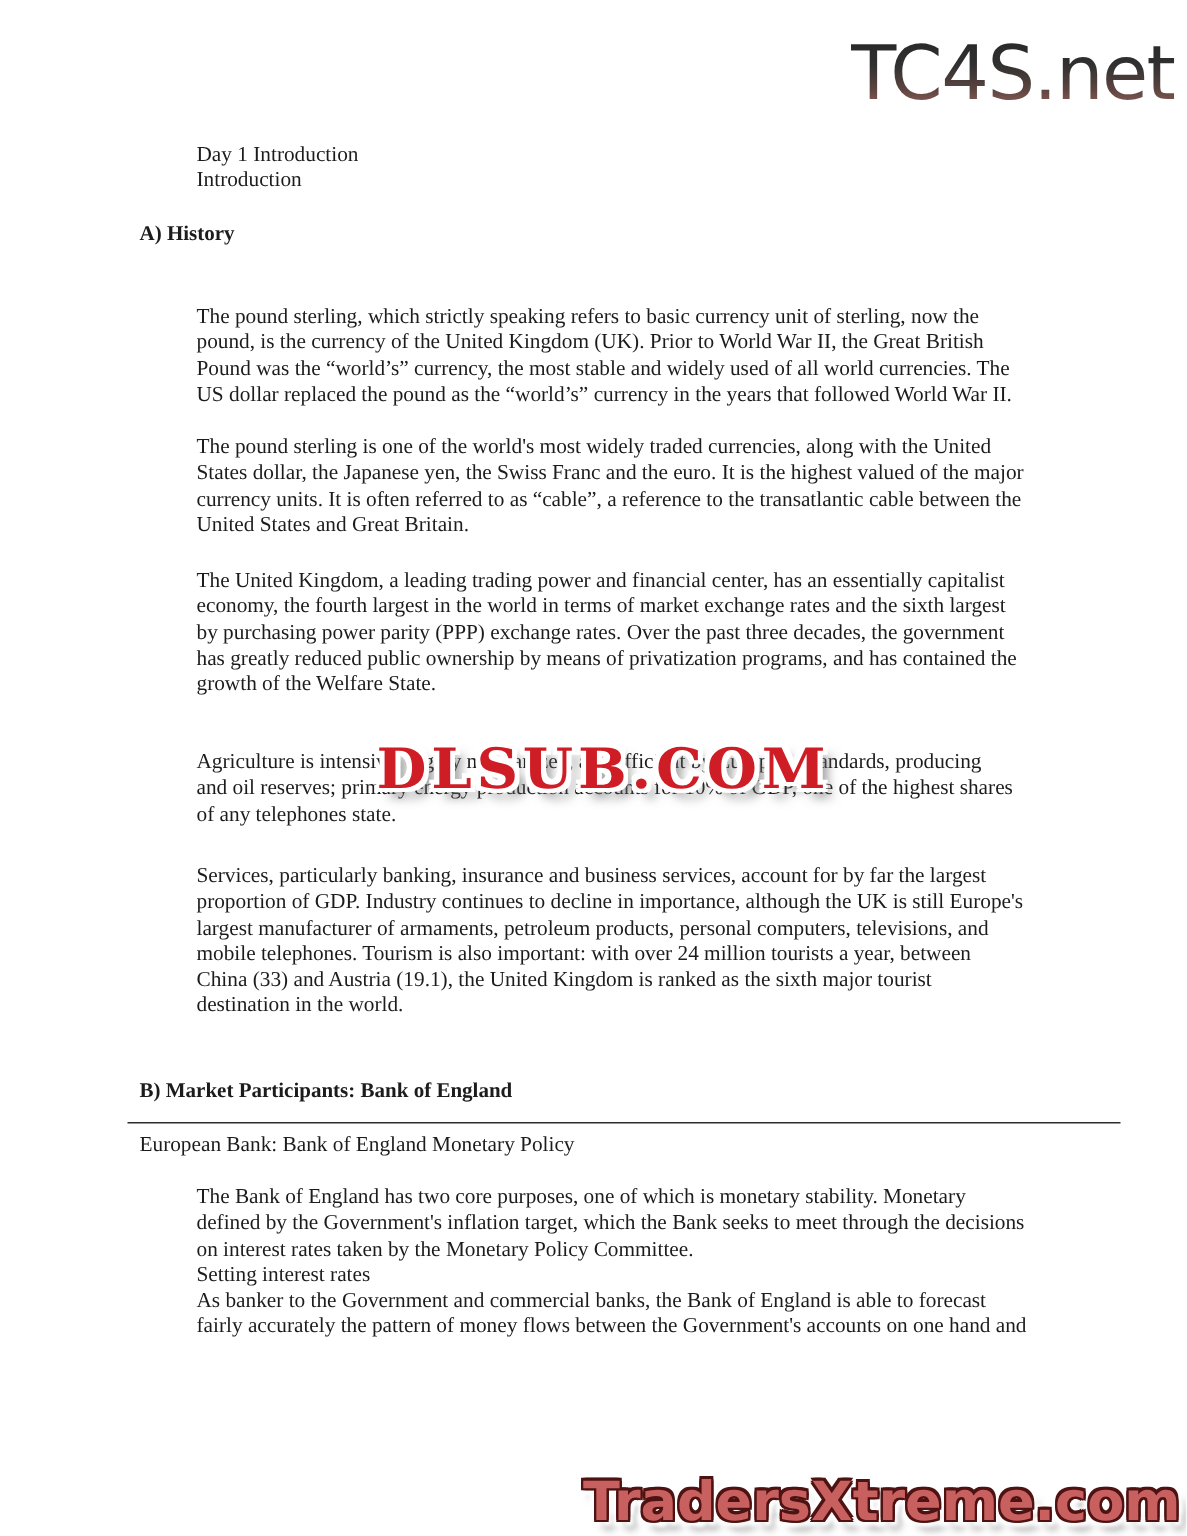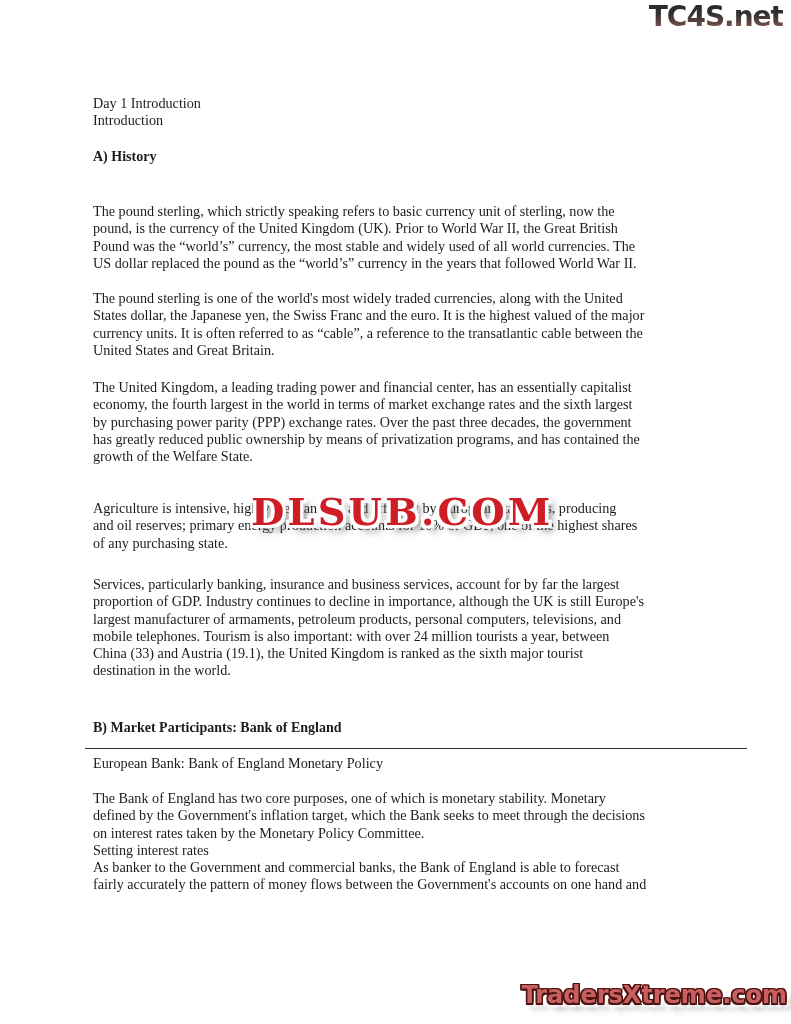--- a/index.html
+++ b/index.html
@@ -1,27 +1,27 @@
 <!DOCTYPE html>
 <html><head>
 <meta charset="utf-8">
 <style>
   html,body { margin:0; padding:0; background:#ffffff; }
   .page {
     position:relative; width:791px; height:1024px; background:#ffffff;
     font-family:"Liberation Serif", serif; color:#1c1c1c; overflow:hidden;
   }
   .block { position:absolute; left:93px; font-size:14.2px; line-height:17.3px; }
-  .line { white-space:nowrap; }
+  .line { white-space:nowrap;margin-left:38px; }
   .heading { font-weight:bold; font-size:14px; }
 
   
   .header-logo {
-    position:absolute; top:0; right:8px;
-    font-family:"DejaVu Sans", sans-serif; font-weight:bold; font-size:28px;
+    position:absolute; top:20px; right:8px;
+    font-family:"DejaVu Sans", sans-serif; font-weight:normal; font-size:50px;
     letter-spacing:-1px;
     background:linear-gradient(180deg,#262626 0%,#303030 40%,#5c4440 68%,#96635a 92%,#a06a60 100%);
     -webkit-background-clip:text; background-clip:text; color:transparent;
     filter:blur(0.3px);
   }
 
   
   .watermark {
     position:absolute; left:251px; top:490px;
     font-family:"DejaVu Serif", serif; font-weight:bold; font-size:37px;
@@ -30,21 +30,21 @@
     text-shadow:
       -3px -3px 0 #ffffff, 3px -3px 0 #ffffff, -3px 3px 0 #ffffff, 3px 3px 0 #ffffff,
       -3px 0 0 #ffffff, 3px 0 0 #ffffff, 0 -3px 0 #ffffff, 0 3px 0 #ffffff,
       -2px -2px 0 #ffffff, 2px -2px 0 #ffffff, -2px 2px 0 #ffffff, 2px 2px 0 #ffffff,
       6px 6px 7px rgba(110,110,110,0.75);
   }
 
   
   .footer-logo {
     position:absolute; top:981px; right:4px;
-    font-family:"DejaVu Sans", sans-serif; font-weight:bold; font-size:24px;
+    font-family:"DejaVu Sans", sans-serif; font-weight:bold; font-size:36px;
     letter-spacing:0px; color:#c7605f; white-space:nowrap;
     text-shadow:
       -1.5px -1.5px 0 #4f1212, 1.5px -1.5px 0 #4f1212, -1.5px 1.5px 0 #4f1212, 1.5px 1.5px 0 #4f1212,
       -1.5px 0 0 #4f1212, 1.5px 0 0 #4f1212, 0 -1.5px 0 #4f1212, 0 1.5px 0 #4f1212,
       -4px -4px 3px #ffffff, 4px -4px 3px #ffffff, -4px 4px 3px #ffffff, 4px 4px 3px #ffffff,
       5px 6px 6px rgba(130,130,130,0.8);
   }
 
   .rule { position:absolute; left:85px; top:748px; width:662px; border-top:1.4px solid #2d2d2d; height:0; }
 
@@ -84,21 +84,21 @@
   <div class="block" style="top:290px;">
       <div class="line">The pound sterling is one of the world's most widely traded currencies, along with the United</div>
       <div class="line">States dollar, the Japanese yen, the Swiss Franc and the euro. It is the highest valued of the major</div>
       <div class="line">currency units. It is often referred to as “cable”, a reference to the transatlantic cable between the</div>
       <div class="line">United States and Great Britain.</div>
     </div>
 
   <div class="block" style="top:500px;">
     <div class="line">Agriculture is intensive, highly mechanized, and efficient by European standards, producing</div>
     <div class="line">and oil reserves; primary energy production accounts for 10% of GDP, one of the highest shares</div>
-    <div class="line">of any purchasing state.</div>
+    <div class="line">of any telephones state.</div>
   </div>
 
   <div class="watermark">DLSUB.COM</div>
 
   <div class="block" style="top:576px;">
       <div class="line">Services, particularly banking, insurance and business services, account for by far the largest</div>
       <div class="line">proportion of GDP. Industry continues to decline in importance, although the UK is still Europe's</div>
       <div class="line">largest manufacturer of armaments, petroleum products, personal computers, televisions, and</div>
       <div class="line">mobile telephones. Tourism is also important: with over 24 million tourists a year, between</div>
       <div class="line">China (33) and Austria (19.1), the United Kingdom is ranked as the sixth major tourist</div>

